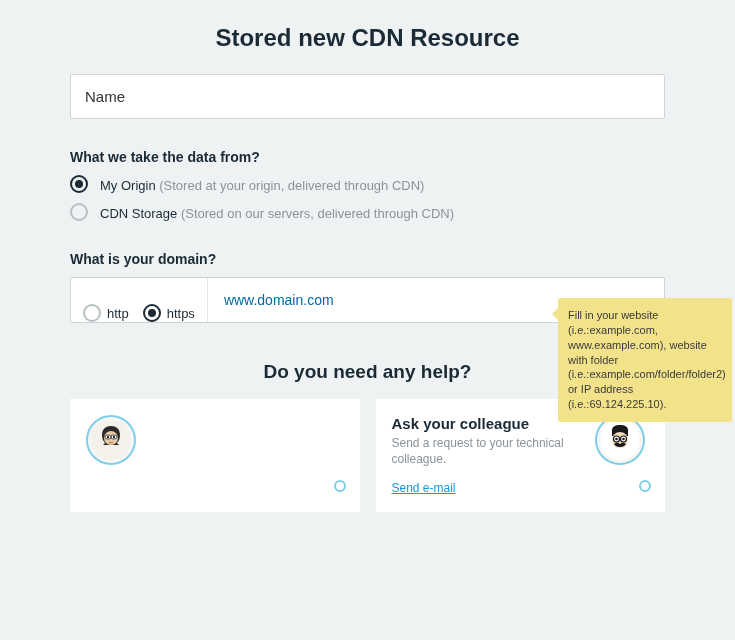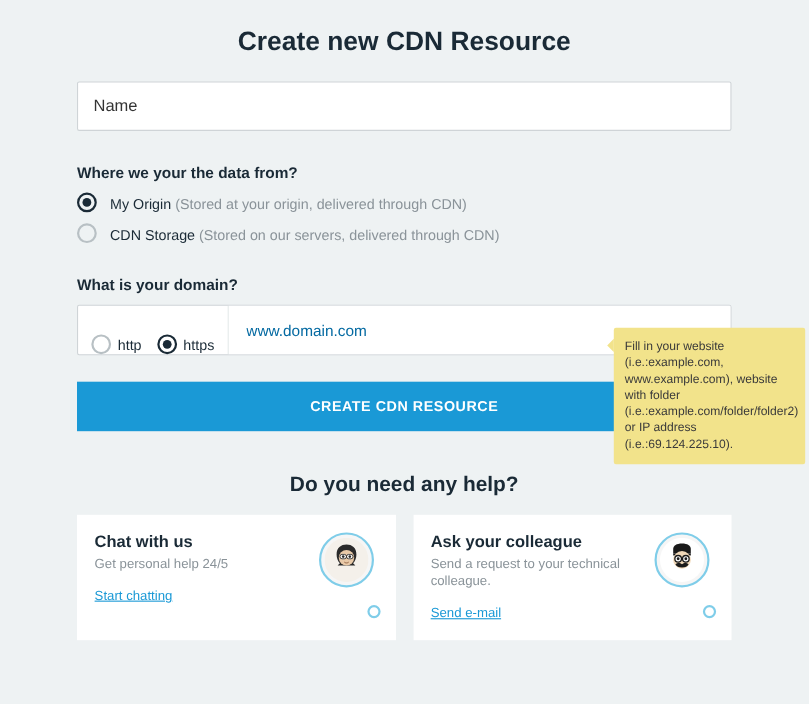--- a/index.html
+++ b/index.html
@@ -152,26 +152,26 @@
       width: 12px; height: 12px;
       border-radius: 50%;
       border: 2px solid #7fcde9;
       background: #fff;
     }
   </style>
 </head>
 <body>
 
 <div class="container">
-  <h1 class="page-title">Create new CDN Resource</h1>
+  <h1 class="page-title">Stored new CDN Resource</h1>
 
   <input class="text-input" value="Name" style="">
 
   <div class="section-gap">
-    <div class="field-label">Where we your the data from?</div>
+    <div class="field-label">What we take the data from?</div>
 
     <div class="radio-row">
       <span class="radio-outer">
           <span class="radio-inner"></span>
         </span>
       <span class="radio-label">
         <span>My Origin</span>
         <span class="muted">(Stored at your origin, delivered through CDN)</span>
       </span>
     </div>
@@ -197,31 +197,25 @@
           <span class="radio-outer" style="margin-right:6px">
               <span class="radio-inner"></span>
             </span>
           <span class="proto-label">https</span>
         </div>
       </div>
       <input class="domain-input" value="www.domain.com" style="">
     </div>
   </div>
 
-  <button class="primary-btn">CREATE CDN RESOURCE</button>
 
   <h2 class="help-title">Do you need any help?</h2>
 
   <div class="help-row">
     <div class="help-card">
-      <div class="help-card-body">
-        <div class="help-card-title">Chat with us</div>
-        <div class="help-card-sub">Get personal help 24/5</div>
-        <a class="help-link">Start chatting</a>
-      </div>
       <div class="avatar-wrap">
         <div class="avatar">
           <svg width="40" height="40" viewBox="0 0 40 40">
             <circle cx="20" cy="20" r="20" fill="#f4f0ea"></circle>
             <path d="M20 6c-5 0-9 3-9 9 0 3 1 6 3 8-1 1-2 2-2 2h16s-1-1-2-2c2-2 3-5 3-8 0-6-4-9-9-9z" fill="#2a2a2a"></path>
             <circle cx="20" cy="18" r="7" fill="#e8c9a8"></circle>
             <circle cx="17" cy="17" r="2.5" fill="#fff"></circle>
               <circle cx="23" cy="17" r="2.5" fill="#fff"></circle>
             <circle cx="17" cy="17" r="1.2" fill="#2a2a2a"></circle>
               <circle cx="23" cy="17" r="1.2" fill="#2a2a2a"></circle>

